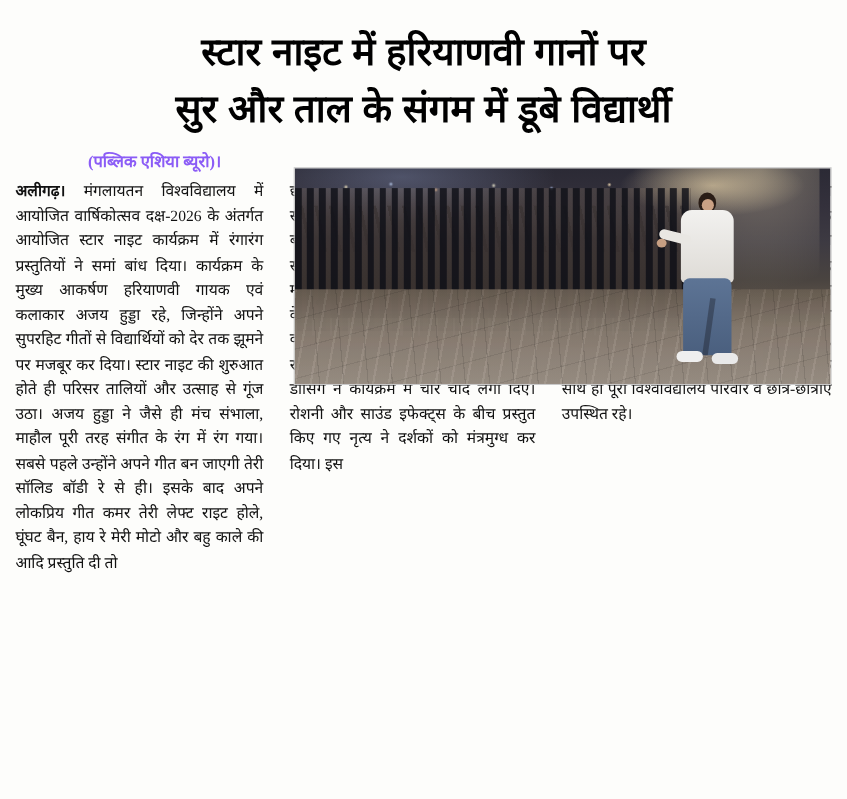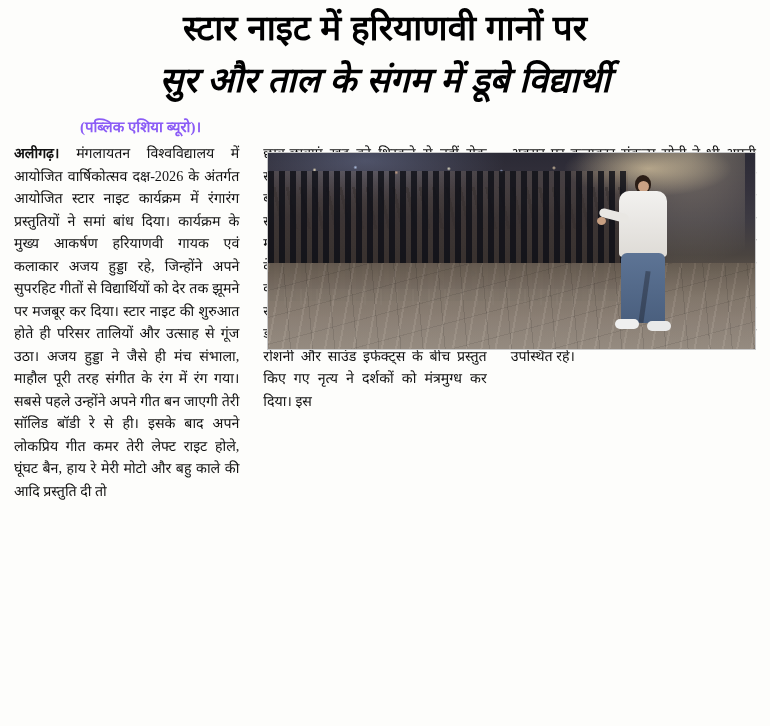--- a/index.html
+++ b/index.html
@@ -13,42 +13,41 @@
     font-family: "Liberation Serif", serif;
     color: #0a0a0a;
     overflow: hidden;
   }
   .page {
     position: relative;
     width: 770px;
     height: 726px;
     background: #fdfdfb;
     box-sizing: border-box;
-    padding: 4px 14px 0 14px;
+    padding: 24px 14px 0 14px;
   }
   .headline {
     text-align: center;
     font-family: "Liberation Sans", sans-serif;
     font-weight: bold;
     color: #000;
     letter-spacing: 0px;
   }
   .headline .line1 {
     font-size: 35px;
     line-height: 48px;
     display: block;
     white-space: nowrap;
   }
   .headline .line2 {
     font-size: 35px;
     line-height: 48px;
     display: block;
     white-space: nowrap;
     margin-top: 4px;
-    font-style: italic;
   }
   .byline-row {
     margin-top: 12px;
     width: 253px;
     text-align: center;
   }
   .byline {
     font-family: "Liberation Serif", serif;
     font-weight: bold;
     font-size: 15px;

